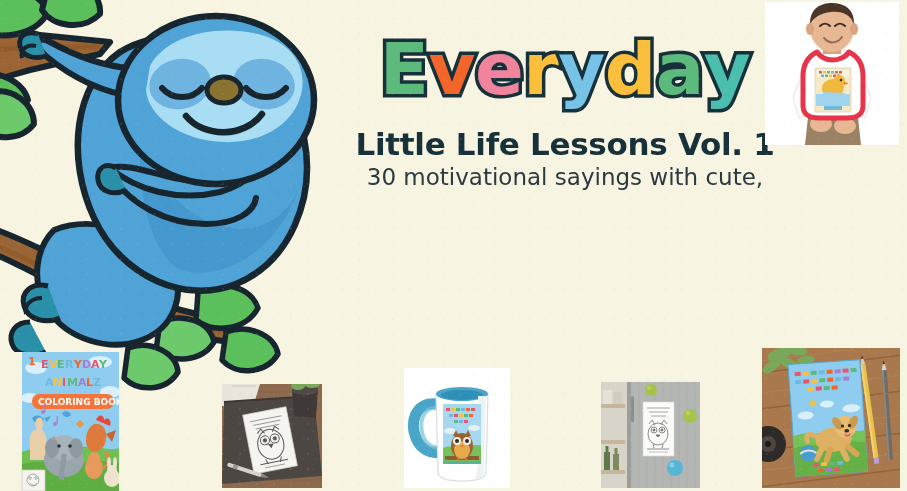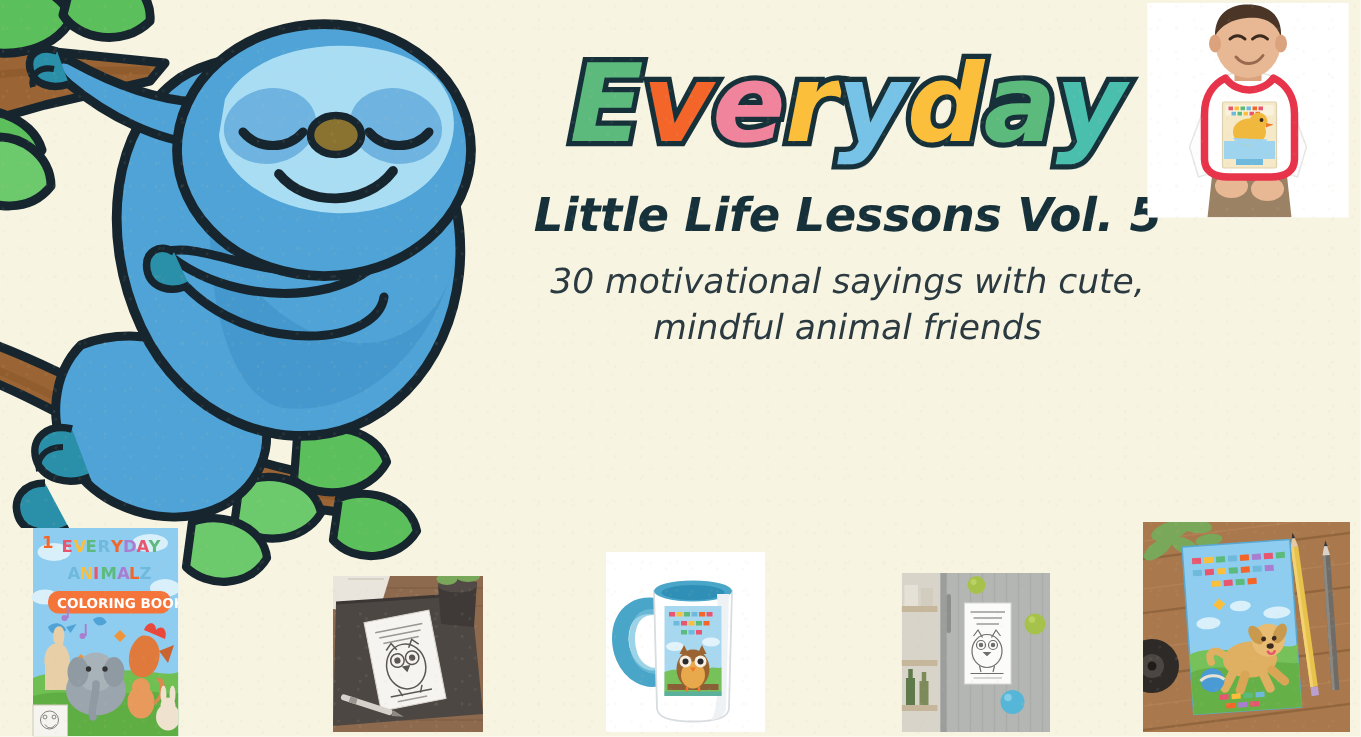--- a/index.html
+++ b/index.html
@@ -21,21 +21,20 @@
     left: -10px; top: -8px;
     width: 360px; height: 400px;
   }
 
   
   #title-block {
     position: absolute;
     left: 330px; top: 36px;
     width: 470px;
     text-align: center;
-    font-style: italic;
   }
   .logo-line {
     line-height: 0.92;
     white-space: nowrap;
     font-family: "DejaVu Sans", sans-serif;
     font-weight: bold;
     letter-spacing: -0.5px;
   }
   #logo-everyday { font-size: 72px; }
   #logo-animalz  { font-size: 72px; margin-top: -6px; }
@@ -50,21 +49,21 @@
   #subtitle {
     margin-top: 24px;
     font-size: 31px;
     font-weight: bold;
     color: #17313a;
     font-family: "DejaVu Sans", sans-serif;
     letter-spacing: -0.3px;
     white-space: nowrap;
   }
   #tagline {
-    margin-top: 11px;
+    margin-top: 0;
     font-size: 23px;
     line-height: 1.35;
     color: #2b3a40;
     font-family: "DejaVu Sans", sans-serif;
     font-weight: normal;
   }
 
   
   .thumb {
     position: absolute;
@@ -178,24 +177,23 @@
           <ellipse cx="234" cy="98" rx="17" ry="13" fill="#8a7230" stroke="#16252e" stroke-width="5"></ellipse>
 
           <path d="M196 124 C214 146 254 146 272 122" stroke="#16252e" stroke-width="6.5" fill="none" stroke-linecap="round"></path>
         </g>
       </g>
     </svg>
   </div>
 
   <div id="title-block">
     <div class="logo-line" id="logo-everyday"><span style="color: rgb(92, 186, 125);">E</span><span style="color: rgb(244, 101, 42);">v</span><span style="color: rgb(240, 132, 156);">e</span><span style="color: rgb(251, 191, 60);">r</span><span style="color: rgb(119, 195, 232);">y</span><span style="color: rgb(251, 191, 60);">d</span><span style="color: rgb(92, 186, 125);">a</span><span style="color: rgb(75, 191, 174);">y</span></div>
-    <div id="subtitle">Little Life Lessons Vol. 5</div>
+    <div id="subtitle">Little Life Lessons Vol. 1</div>
     <div id="tagline">
       <div>30 motivational sayings with cute,</div>
-      <div>mindful animal friends</div>
     </div>
   </div>
 
   <div class="thumb" id="thumb-bib">
     <svg viewBox="0 0 134 143" xmlns="http://www.w3.org/2000/svg" aria-hidden="true">
       <rect width="134" height="143" fill="#ffffff"></rect>
 
       <path d="M44 106 L92 106 L96 143 L40 143 Z" fill="#9c8264"></path>
 
       <path d="M40 62 C40 52 52 46 67 46 C82 46 94 52 94 62 L98 110 L36 110 Z" fill="#fdfdfd" stroke="#e2e2e2" stroke-width="1"></path>

